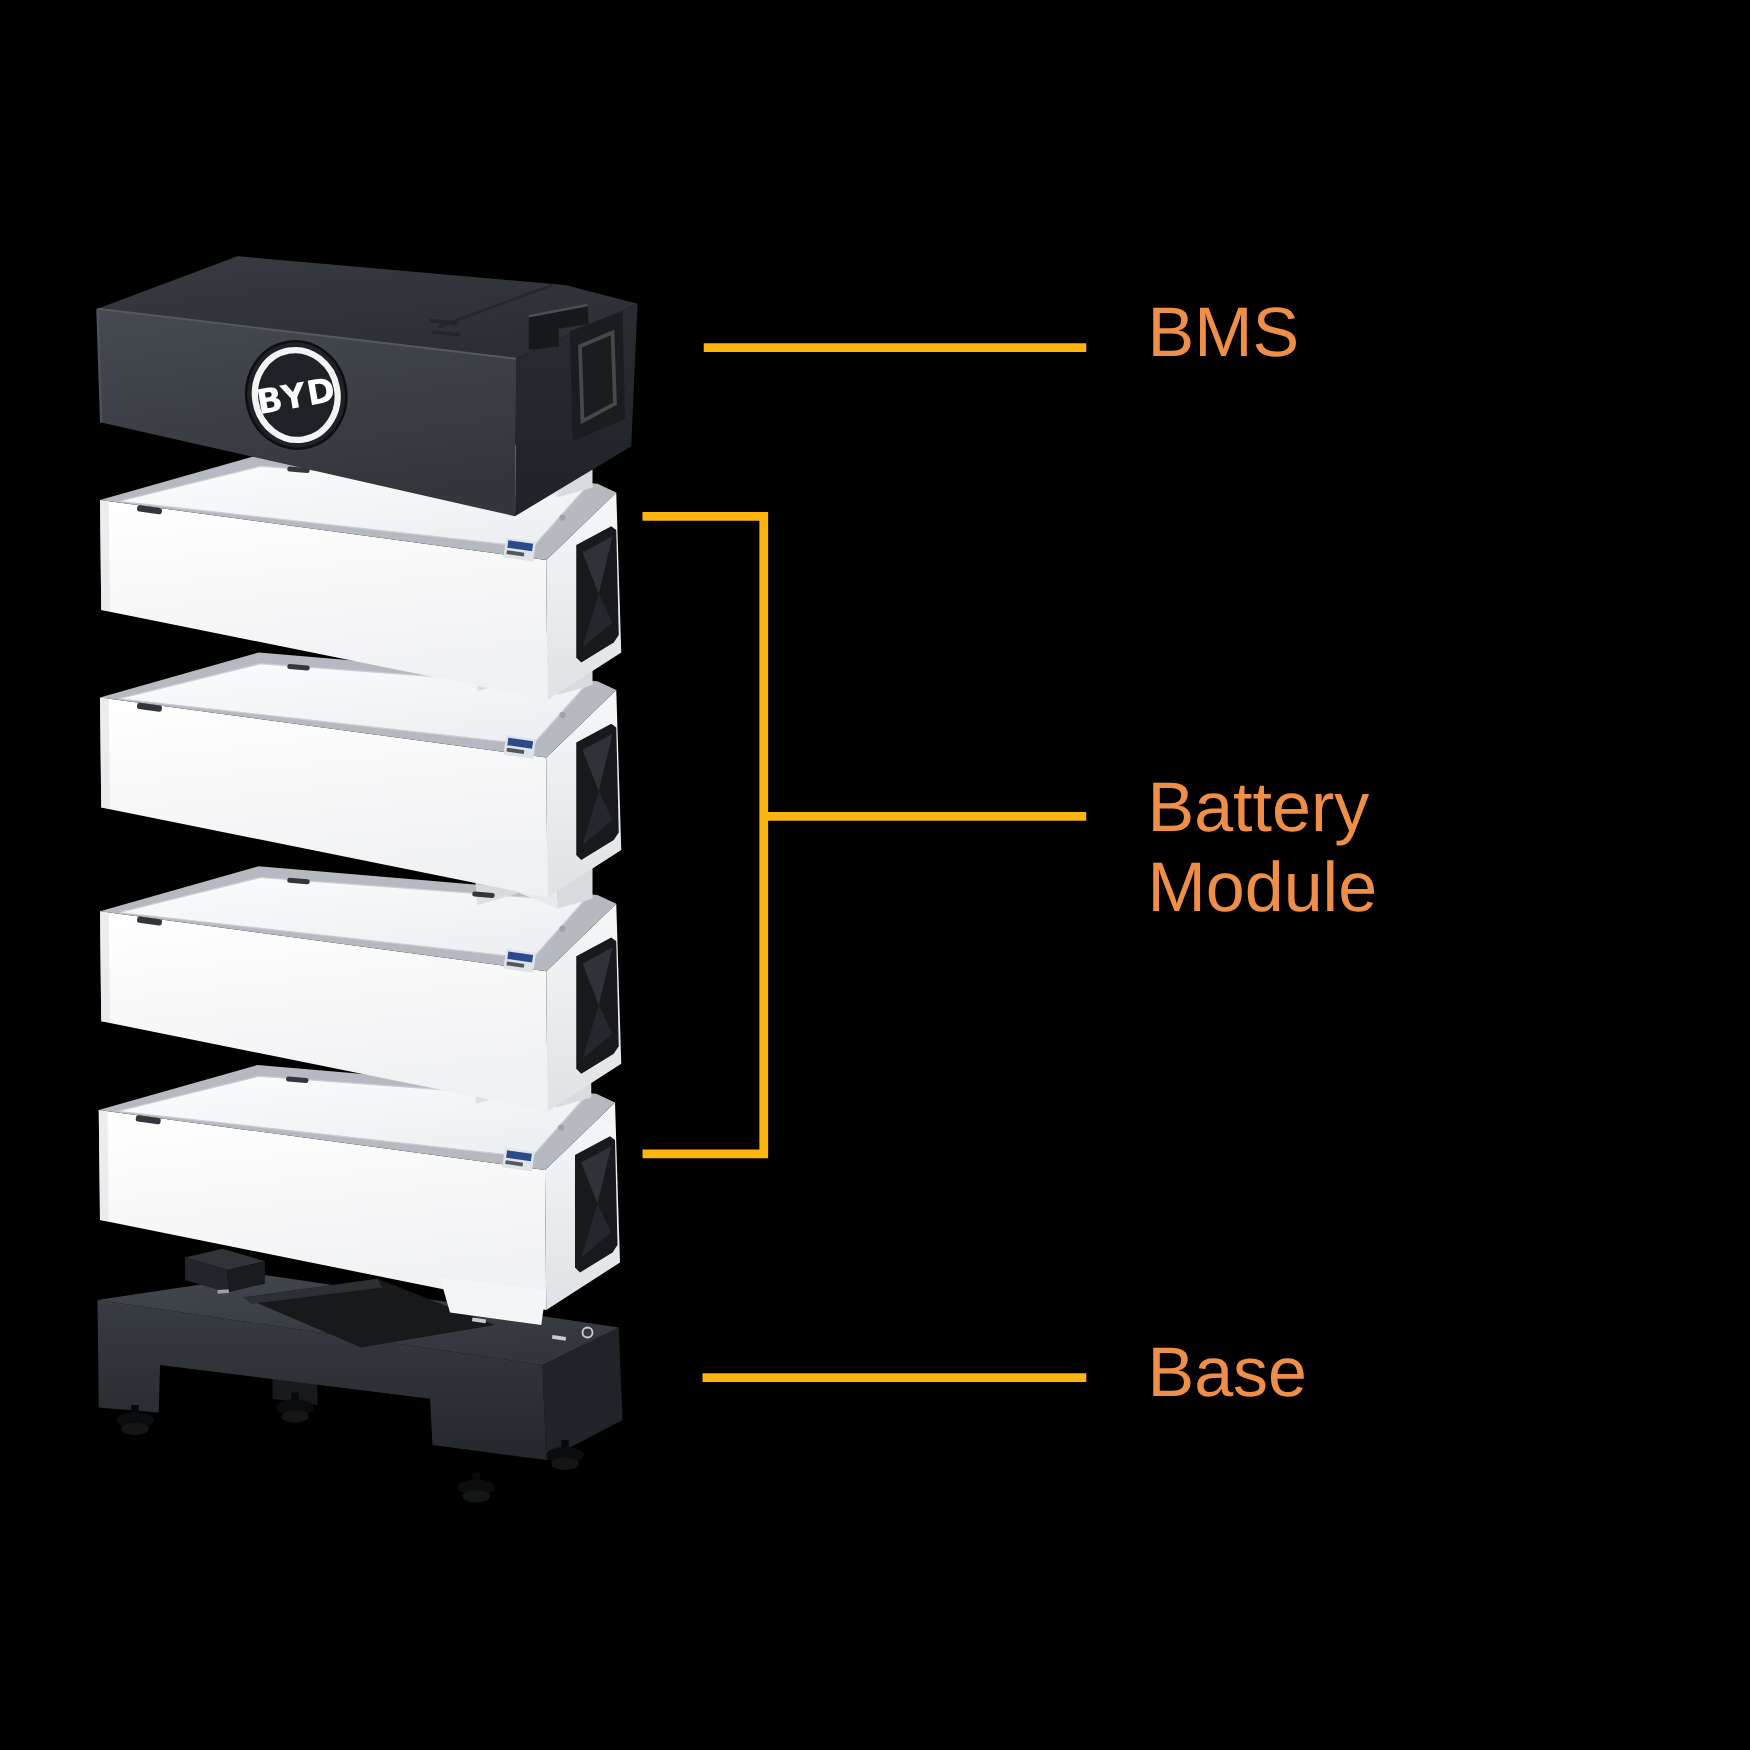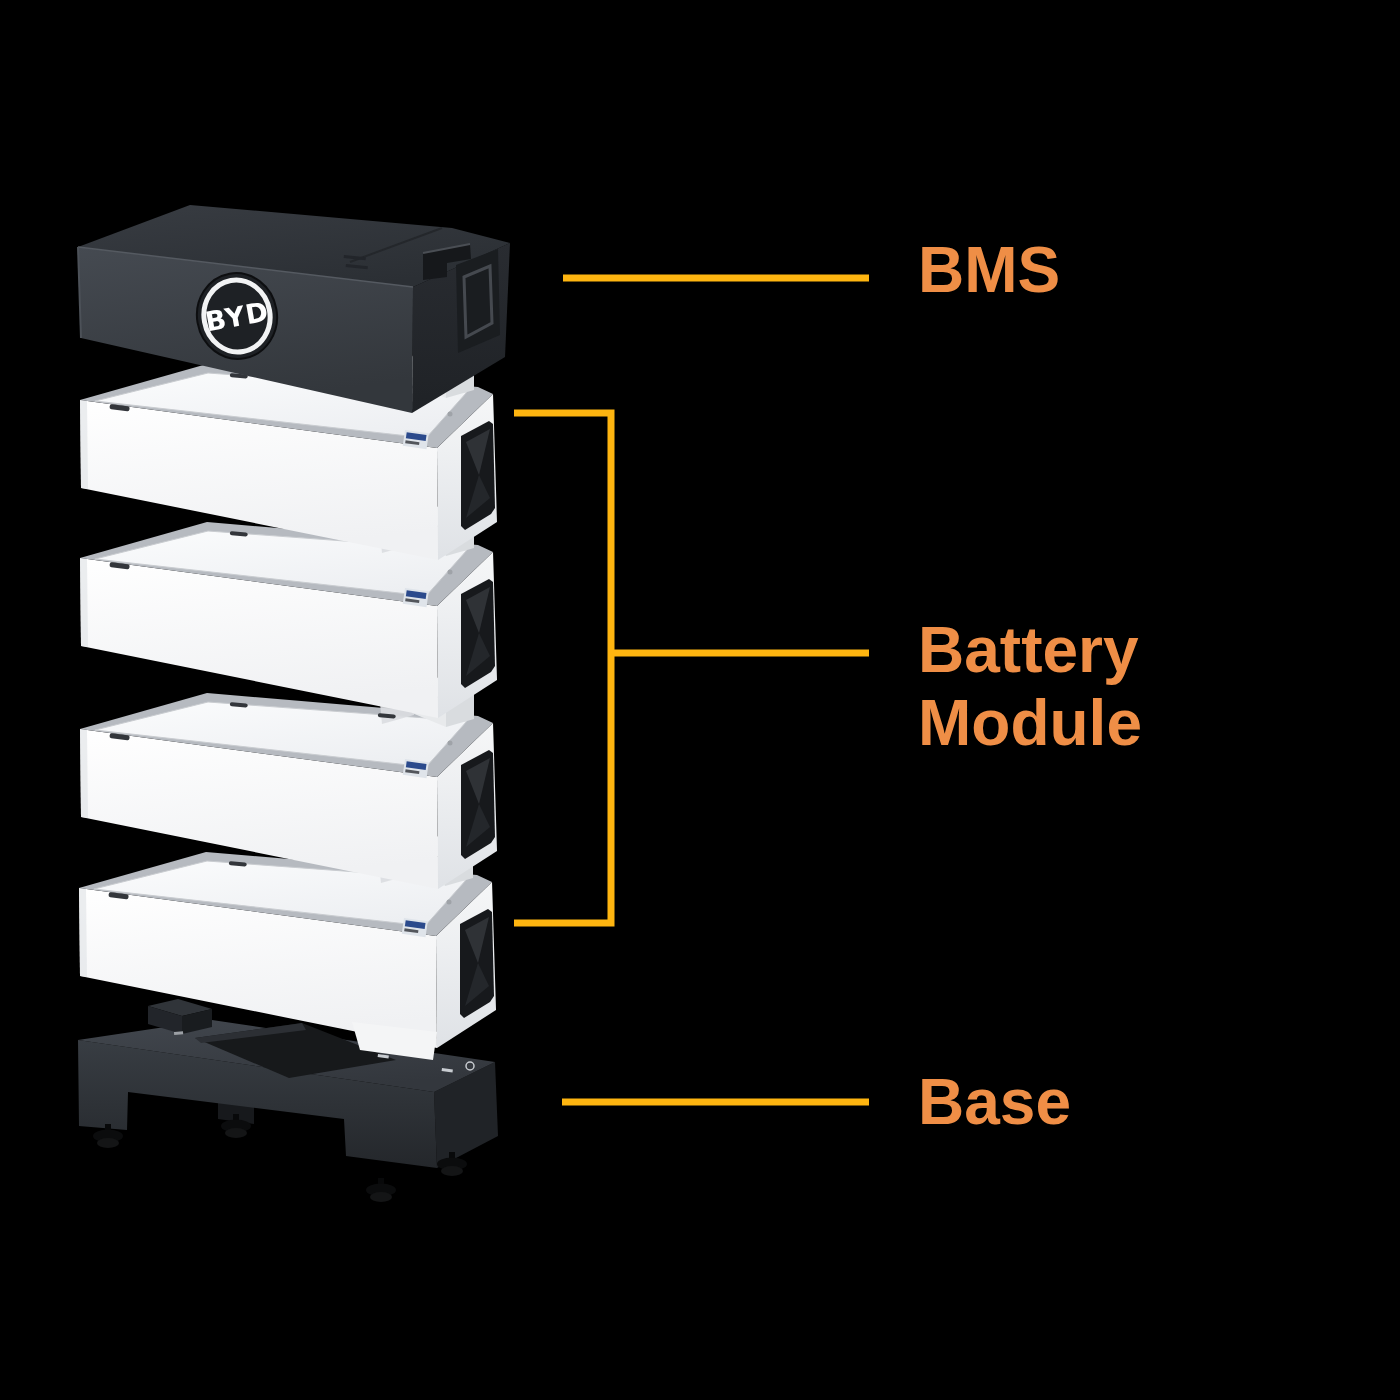--- a/index.html
+++ b/index.html
@@ -1,19 +1,19 @@
 <!DOCTYPE html>
 <html><head>
 <meta charset="utf-8">
 <style>
   html,body{margin:0;padding:0;background:#000;}
   #scene{position:relative;width:1400px;height:1400px;background:#000;overflow:hidden;
          font-family:"Liberation Sans",sans-serif;}
   #scene svg{position:absolute;left:0;top:0;}
-  .callout-label{position:absolute;font-weight:700;font-size:64px;line-height:1.14;
+  .callout-label{position:absolute;font-weight:400;font-size:56px;line-height:1.14;
                  letter-spacing:0px;color:#ef8e46;white-space:pre-line;}
   #bms-label{left:918px;top:234px;}
   #battery-module-label{left:918px;top:614px;width:320px;}
   #base-label{left:918px;top:1066px;}
 </style>
 </head>
 <body>
 
 <div id="scene" style="background: rgb(0, 0, 0);">
   <svg id="scene-svg" width="1400" height="1400" viewBox="0 0 1400 1400">

